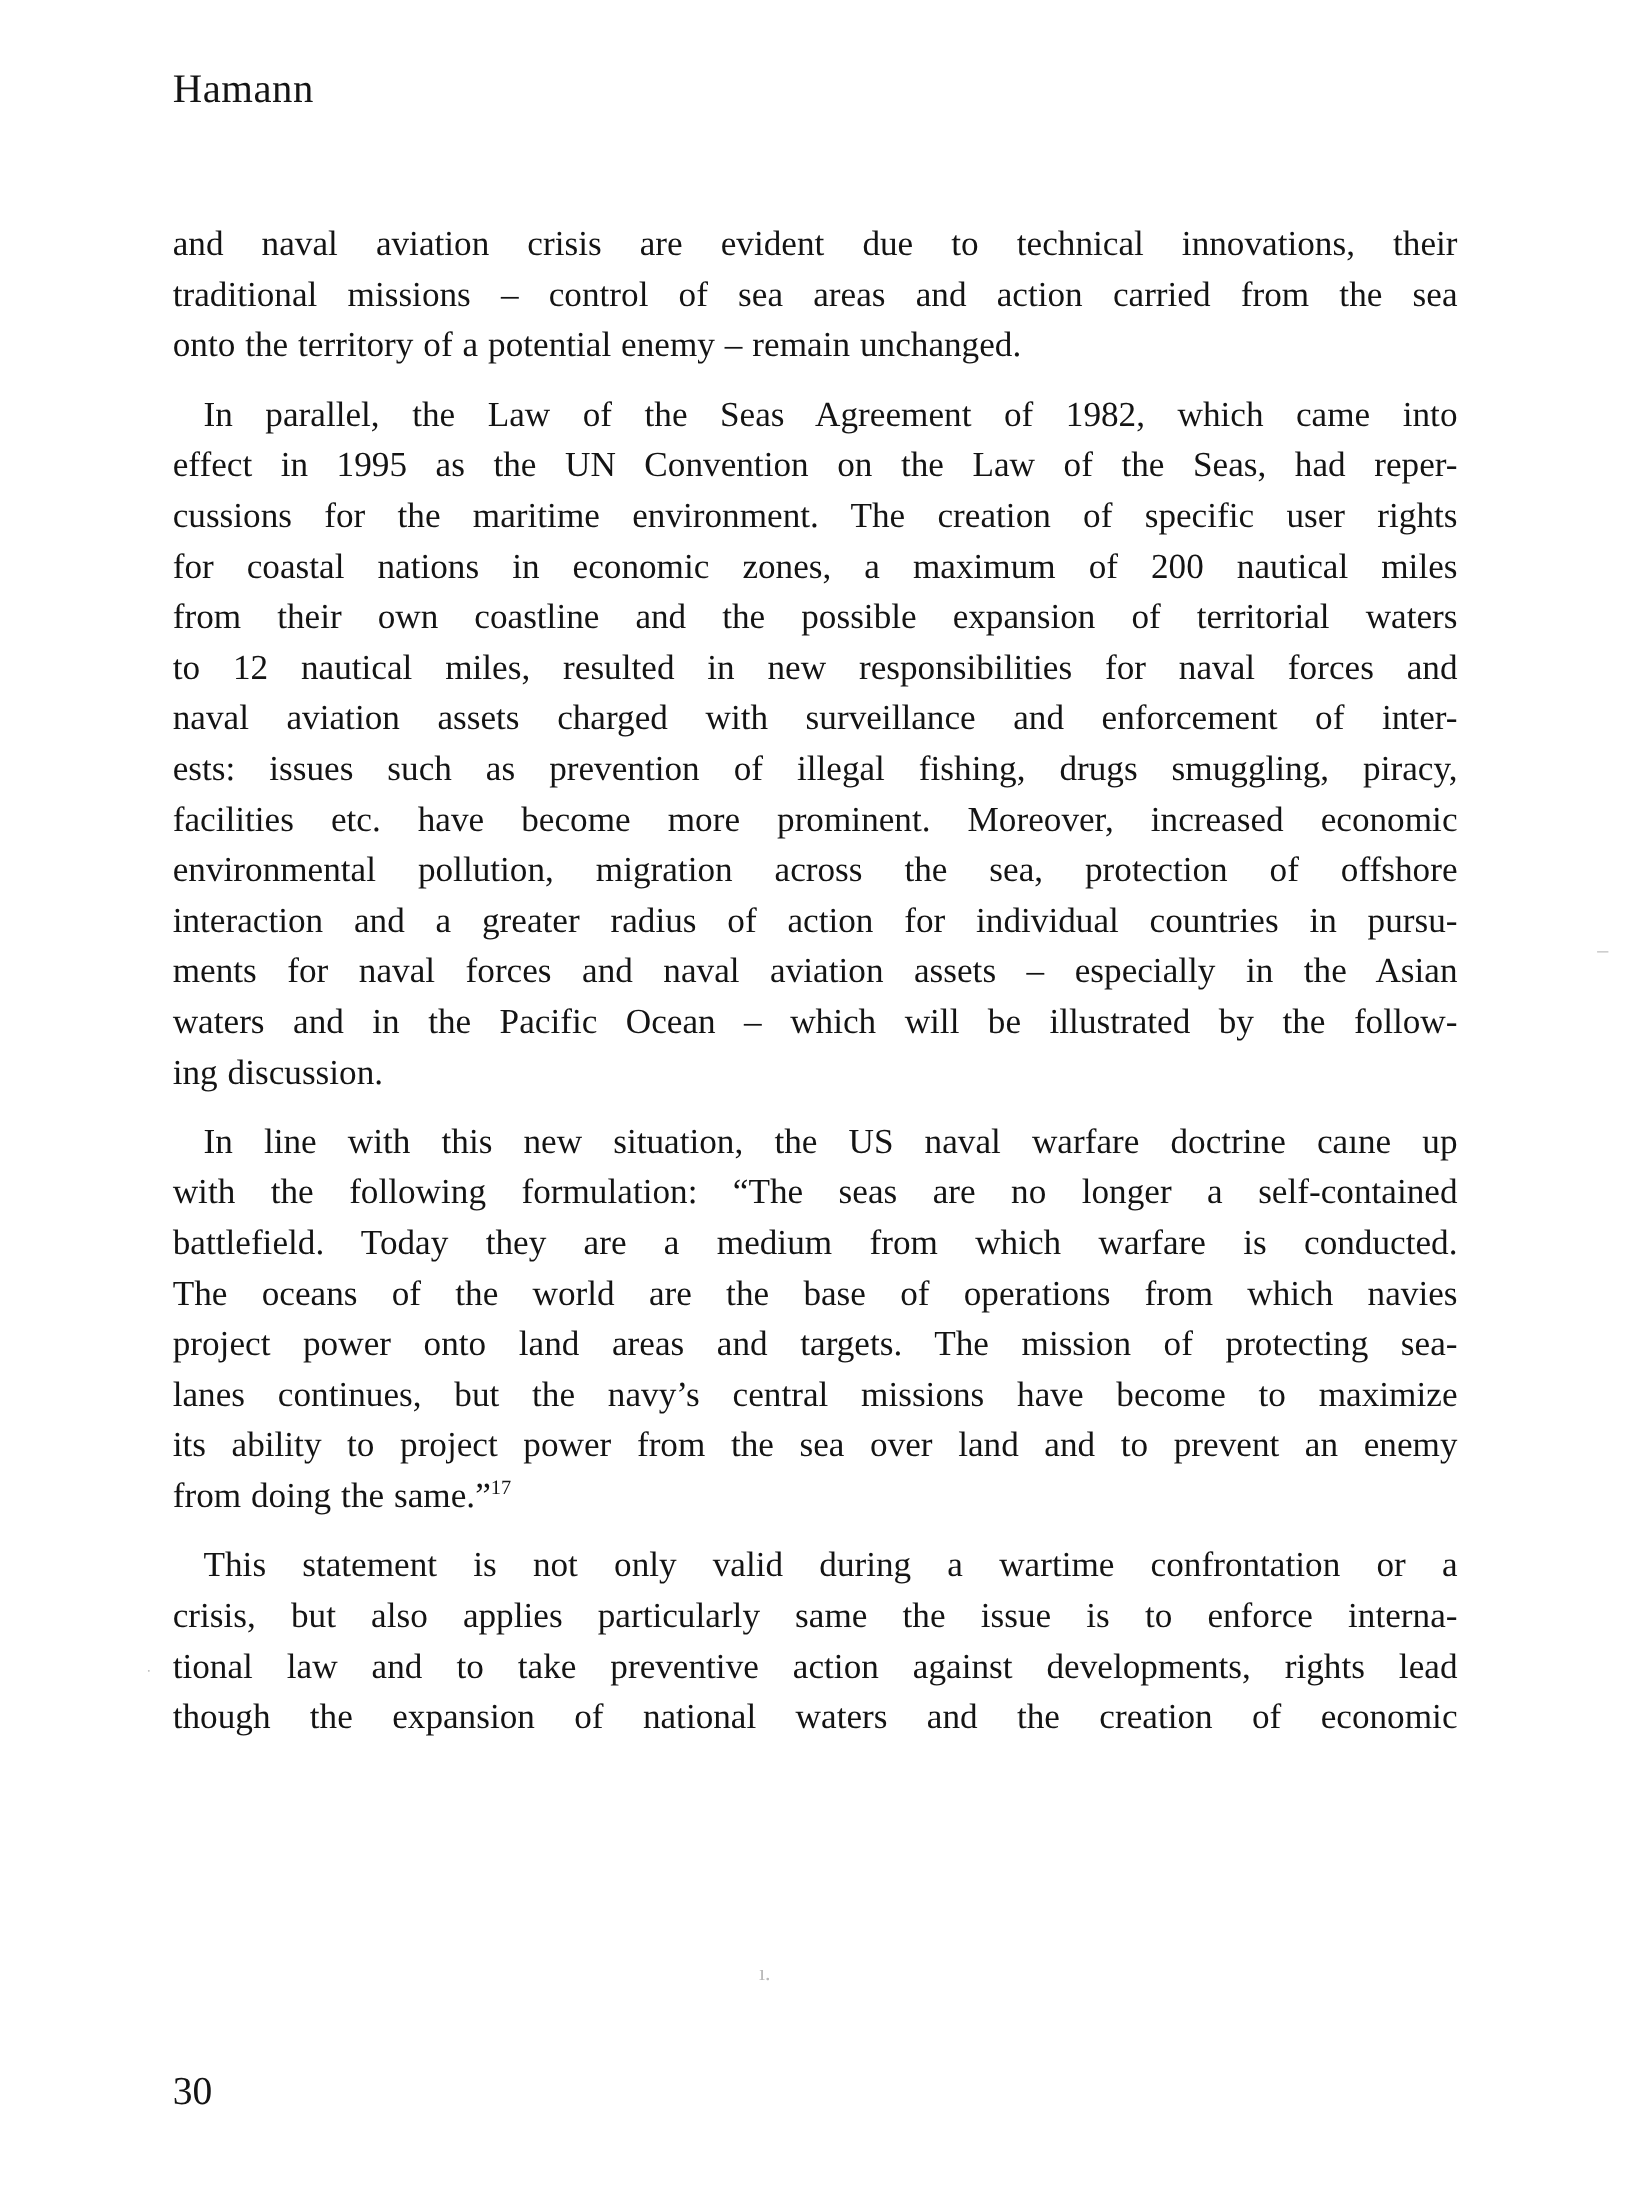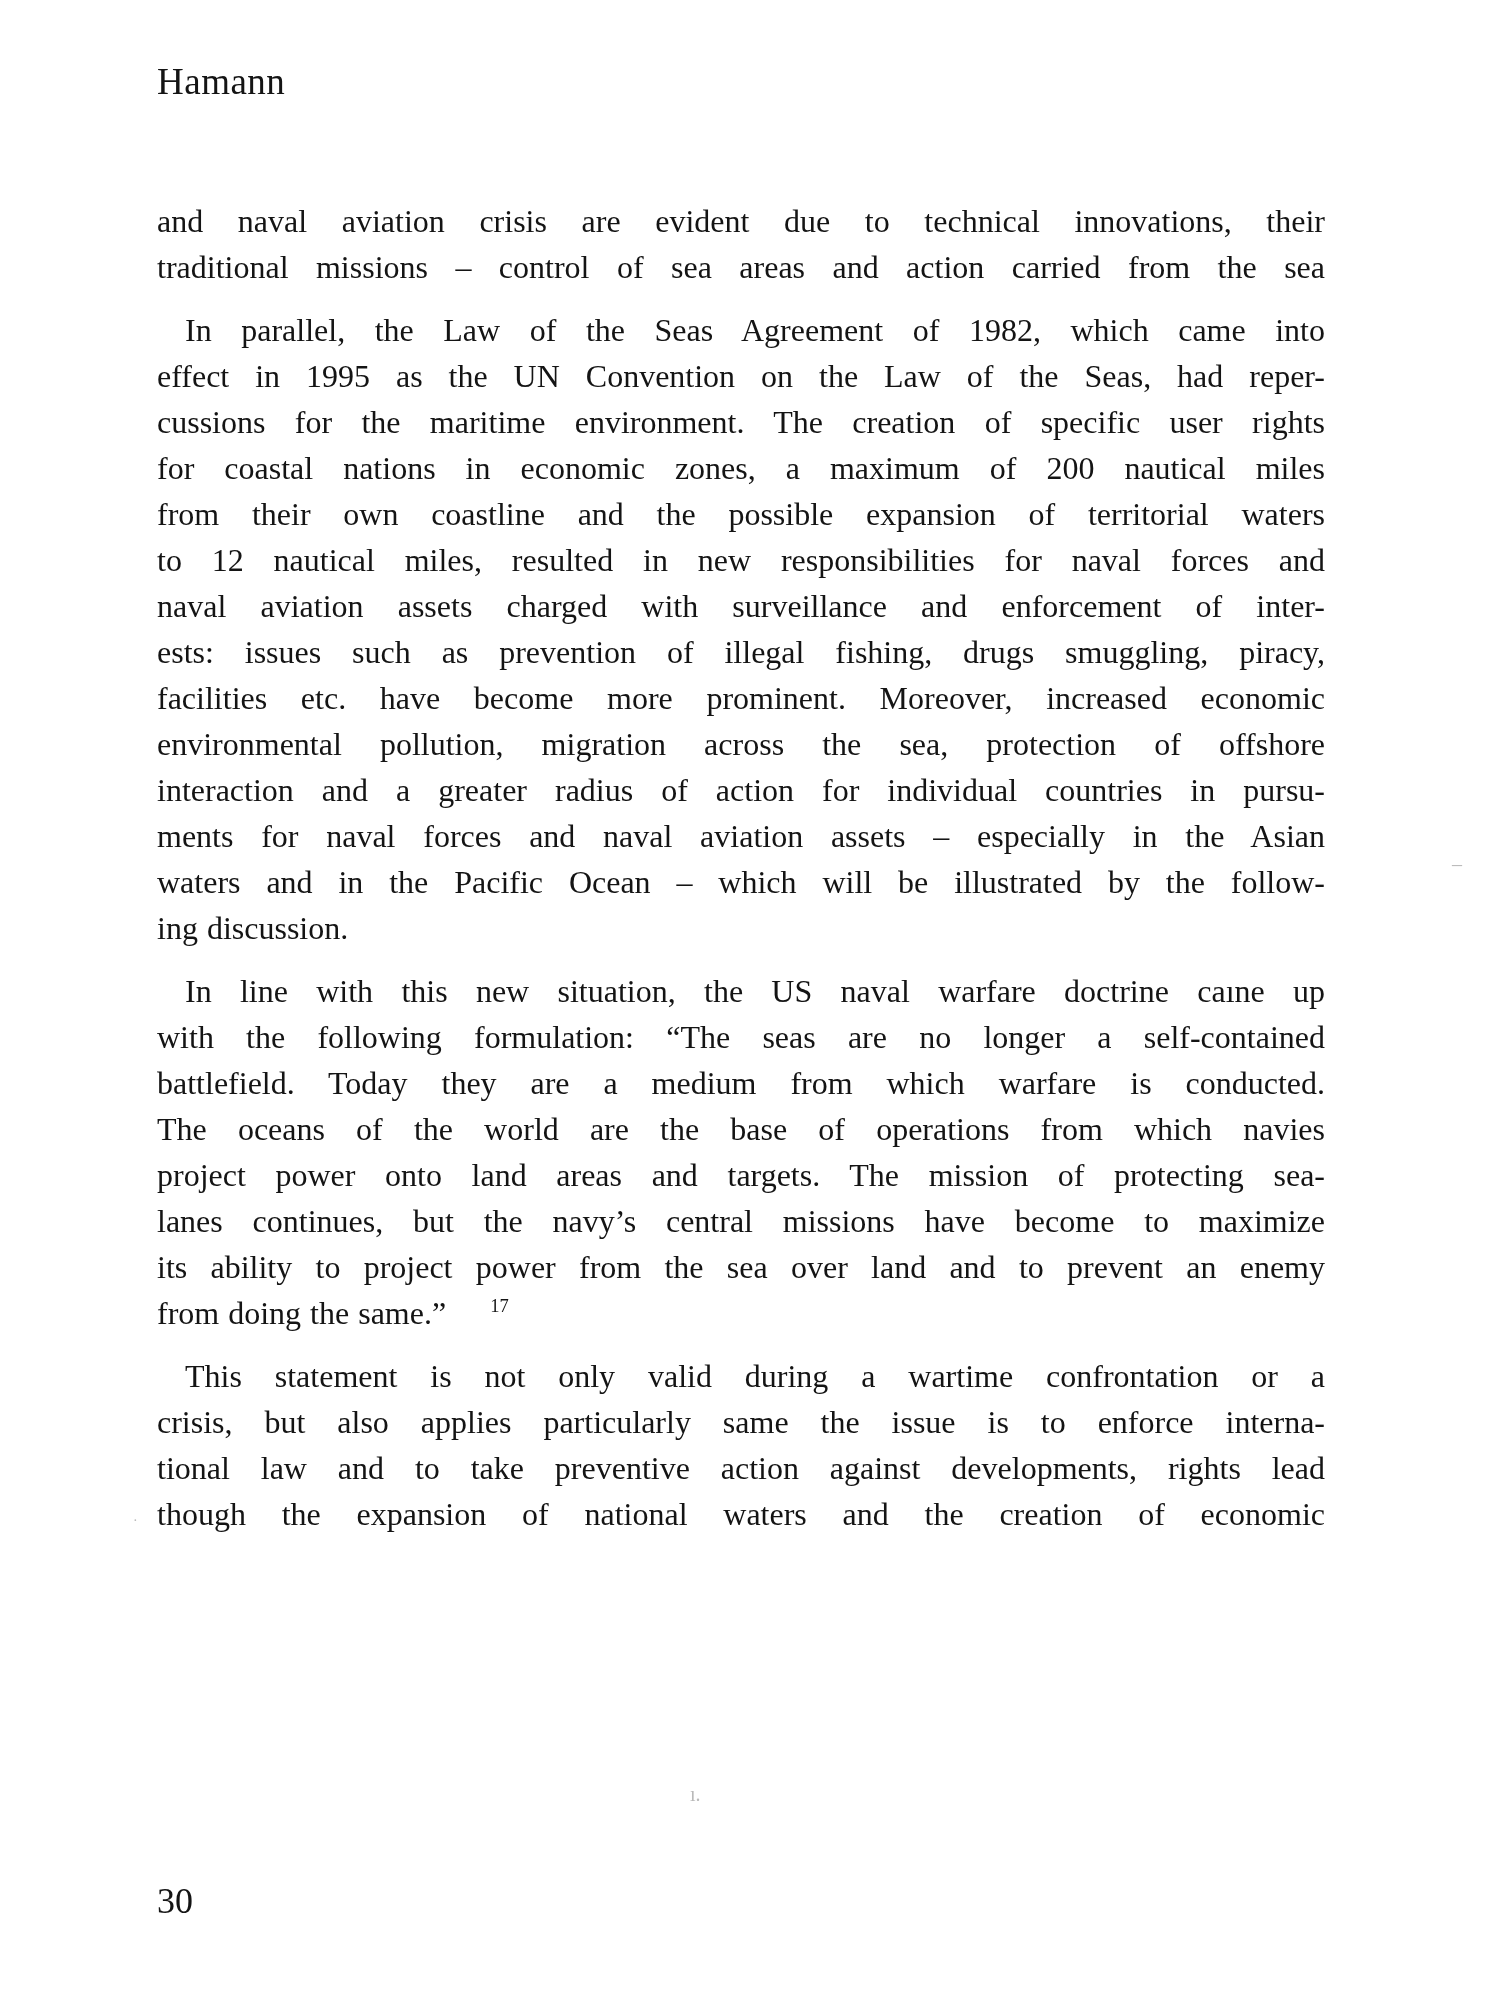--- a/index.html
+++ b/index.html
@@ -33,21 +33,20 @@
     text-align-last: justify;
     word-spacing: 1px;
   }
   .line.lastline { text-align-last: left; }
   .para.indent .line:first-child { text-indent: 28px; }
   sup.fnref {
     font-size: 58%;
     line-height: 0;
     vertical-align: super;
     letter-spacing: 0;
-    margin-left: 44px;
   }
   .page-number {
     position: absolute;
     left: 157px; top: 1880px;
     font-size: 36px;
   }
   .scan-artifact {
     position: absolute;
     color: #b9b9b9;
     font-size: 20px;
@@ -59,20 +58,21 @@
 </style>
 </head>
 <body>
 
 <div class="running-header">Hamann</div>
 
 <div class="text-block">
     <div class="para">
       <div class="line">and naval aviation crisis are evident due to technical innovations, their</div>
       <div class="line">traditional missions – control of sea areas and action carried from the sea</div>
+      <div class="line lastline">onto the territory of a potential enemy – remain unchanged.</div>
     </div>
     <div class="para indent">
       <div class="line">In parallel, the Law of the Seas Agreement of 1982, which came into</div>
       <div class="line">effect in 1995 as the UN Convention on the Law of the Seas, had reper-</div>
       <div class="line">cussions for the maritime environment. The creation of specific user rights</div>
       <div class="line">for coastal nations in economic zones, a maximum of 200 nautical miles</div>
       <div class="line">from their own coastline and the possible expansion of territorial waters</div>
       <div class="line">to 12 nautical miles, resulted in new responsibilities for naval forces and</div>
       <div class="line">naval aviation assets charged with surveillance and enforcement of inter-</div>
       <div class="line">ests: issues such as prevention of illegal fishing, drugs smuggling, piracy,</div>

